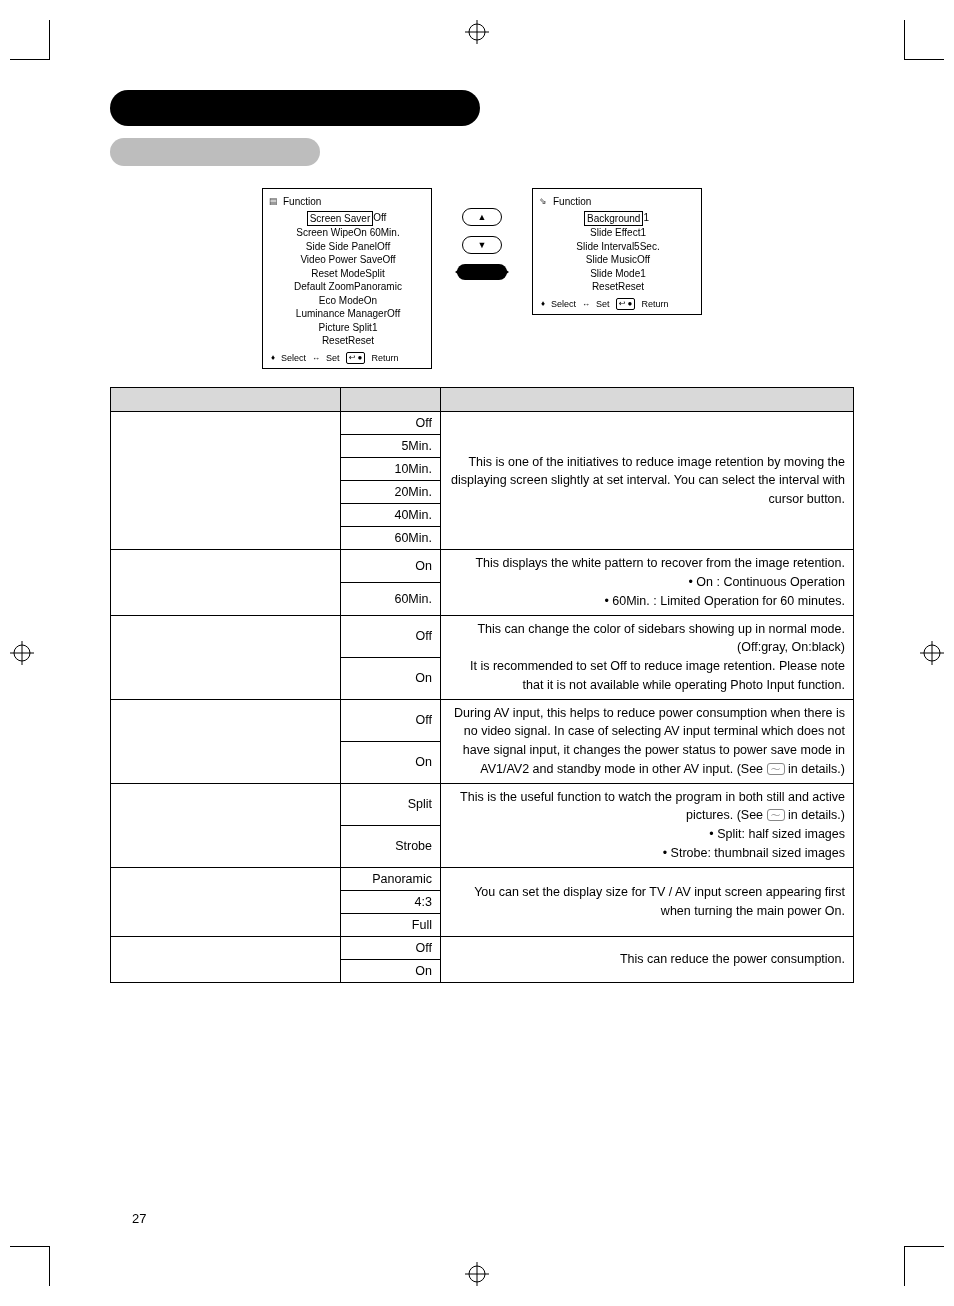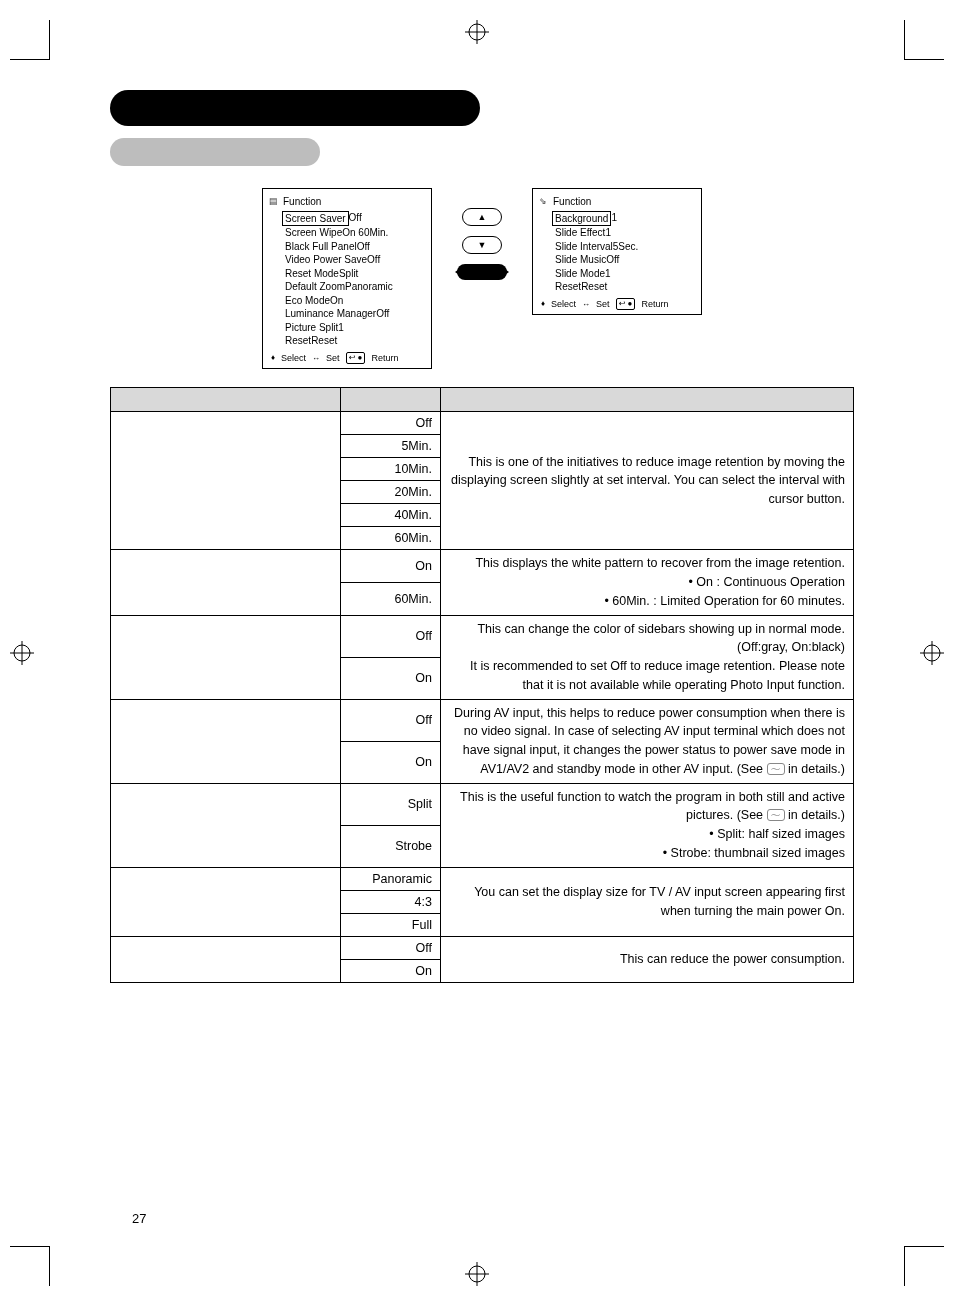--- a/index.html
+++ b/index.html
@@ -58,21 +58,21 @@
     border: 1px solid #000;
     background: #fff;
     padding: 6px 20px 4px 8px;
     font-size: 10px;
     line-height: 1.35;
     width: 170px;
   }
   .osd-title { font-size: 10px; margin-bottom: 2px; padding-left: 12px; position: relative; }
   .osd-title::before { content: "▤"; position: absolute; left: -2px; font-size: 9px; opacity:.8;}
   .osd2 .osd-title::before { content: "⇘"; }
-  .osd-row { display: flex; justify-content: flex-start; padding-left: 14px; }
+  .osd-row { display: flex; justify-content: center; padding-left: 14px; }
   .osd-row.sel .lab { border: 1px solid #000; padding: 0 2px; margin-left:-3px;}
   .osd-foot { display: flex; gap: 6px; font-size: 9px; margin-top: 4px; align-items:center; }
   .osd-foot .ret { border:1px solid #000; padding:0 2px; border-radius:2px; font-size:8px;}
   .updown { font-size:8px;}
 
   .nav-ctrl {
     display: flex;
     flex-direction: column;
     align-items: center;
     gap: 10px;
@@ -169,21 +169,21 @@
       <div id="osd-left-rows">
           <div class="osd-row sel">
             <span class="lab">Screen Saver</span>
             <span>Off</span>
           </div>
           <div class="osd-row">
             <span class="lab">Screen Wipe</span>
             <span>On 60Min.</span>
           </div>
           <div class="osd-row">
-            <span class="lab">Black Full Panel</span>
+            <span class="lab">Side Side Panel</span>
             <span>Off</span>
           </div>
           <div class="osd-row">
             <span class="lab">Video Power Save</span>
             <span>Off</span>
           </div>
           <div class="osd-row">
             <span class="lab">Reset Mode</span>
             <span>Split</span>
           </div>

